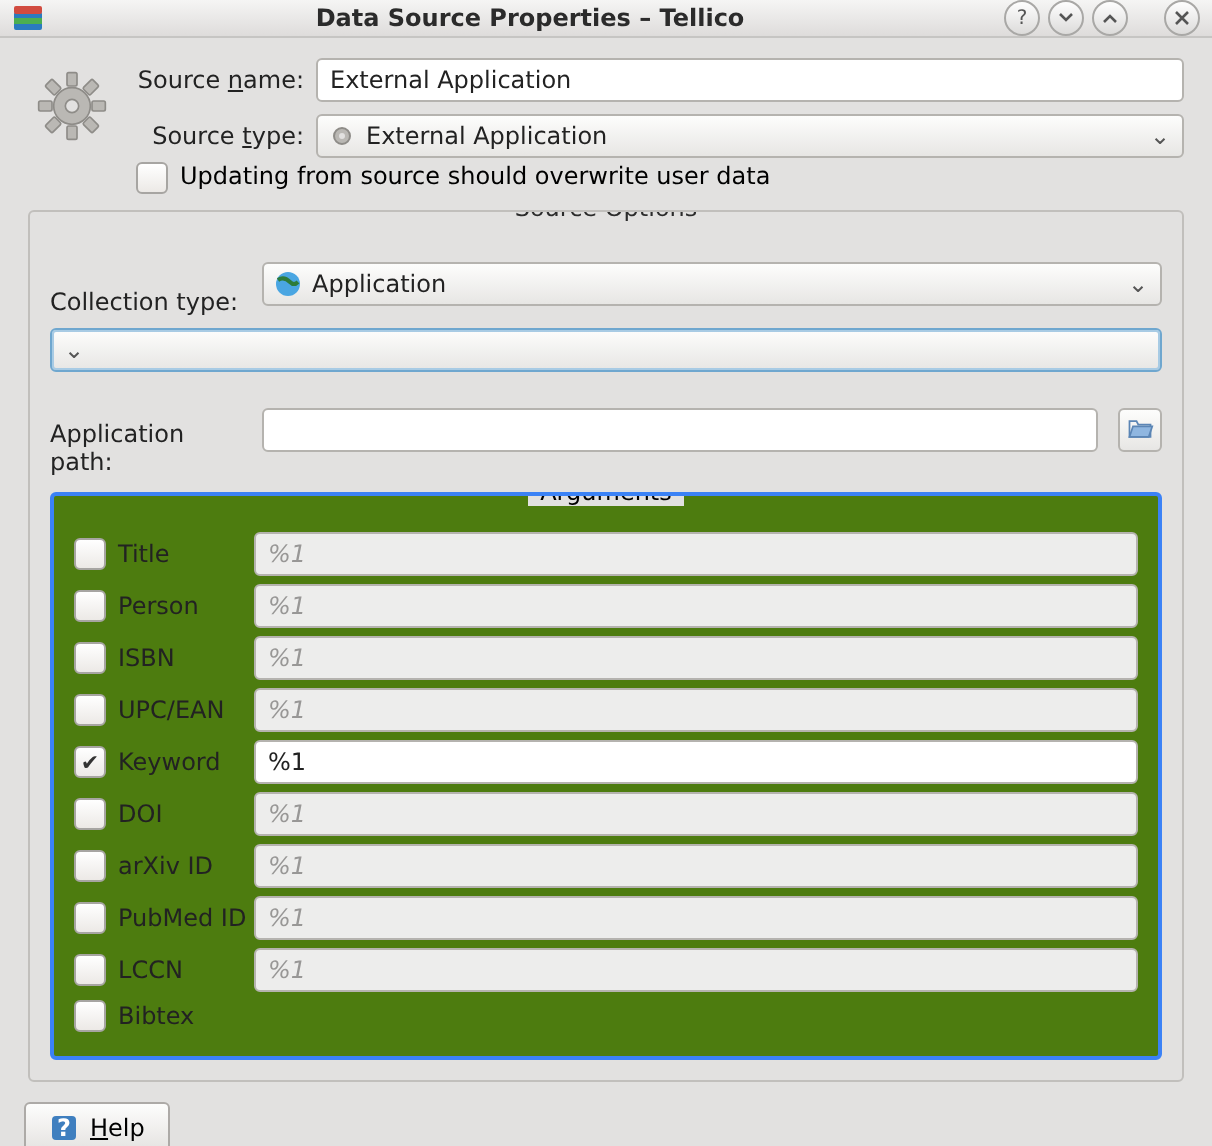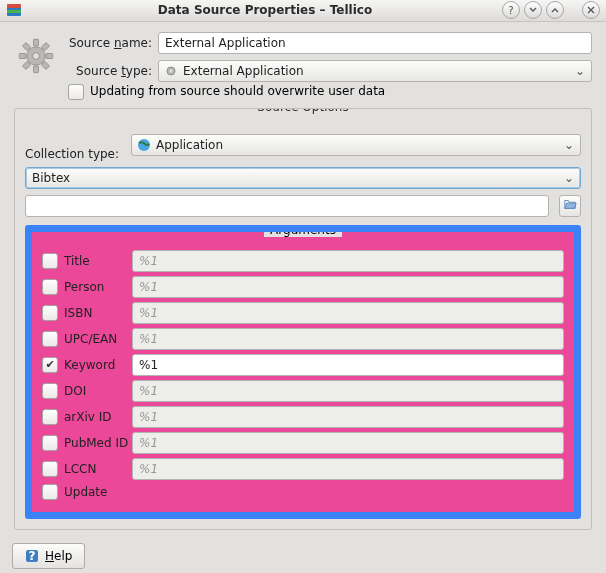--- a/index.html
+++ b/index.html
@@ -28,21 +28,21 @@
 .combo-arrow { width:14px; text-align:center; color:#555; }
 .checkrow { display:flex; align-items:flex-start; gap:6px; margin-top:2px; margin-left:54px; }
 .chk { width:16px; height:16px; border:1px solid #a7a5a2; border-radius:3px; background:linear-gradient(to bottom,#fff,#ece9e6); display:flex; align-items:center; justify-content:center; }
 .chk.checked::after { content:"✔"; font-size:11px; color:#333; line-height:1; }
 .groupbox { border:1px solid #c1bfbc; border-radius:3px; margin-top:8px; padding:10px 10px 10px 10px; background:#e2e1e0; position:relative; }
 .groupbox > .legend { position:absolute; top:-1px; left:0; right:0; text-align:center; font-size:12px; color:#2c2c2c; }
 .groupbox > .legend span { background:#e2e1e0; padding:0 6px; position:relative; top:-8px; }
 .so-row { display:flex; align-items:center; gap:6px; margin-top:6px; }
 .so-lbl { width:100px; text-align:left; color:#222;margin-top:18px; }
 .browse-btn { width:22px; height:22px; background:linear-gradient(to bottom,#fdfdfc,#e7e6e4); border:1px solid #b5b3af; border-radius:3px; margin-left:4px; display:flex; align-items:center; justify-content:center; cursor:pointer; }
-.args-panel { border:7px solid #3b82f6; border-radius:3px; margin-top:8px; background:#ec4899; position:relative; padding:18px 10px 8px 10px; }
+.args-panel { border:2px solid #3b82f6; border-radius:3px; margin-top:8px; background:#4d7c0f; position:relative; padding:18px 10px 8px 10px; }
 .args-panel .legend { position:absolute; top:-1px; left:0; right:0; text-align:center; }
 .args-panel .legend span { background:#e2e1e0; padding:0 6px; position:relative; top:-8px; }
 .argrow { display:flex; align-items:center; gap:6px; margin-bottom:4px; }
 .argrow .chk { flex-shrink:0; }
 .arglbl { width:62px; color:#222; white-space:nowrap; }
 .buttonbar { height:40px; display:flex; align-items:center; padding:0 12px; }
 .buttonbar .spacer { flex:1; }
 .btn { height:26px; padding:0 12px; background:linear-gradient(to bottom,#fdfdfc,#e4e2e0); border:1px solid #adaaa7; border-radius:3px; display:flex; align-items:center; gap:6px; cursor:pointer; }
 .btn .u { text-decoration: underline; }
 .btn-icon { width:14px; height:14px; display:flex; align-items:center; justify-content:center; }
@@ -141,26 +141,26 @@
                 <path d="M3 6 Q6 4 9 7 Q11 9 13 7" stroke="#2d7b3a" fill="none" stroke-width="2"></path>
               </svg>
           </span>
           <span class="combo-text">Application</span>
           <span class="combo-arrow">⌄</span>
         </div>
       </div>
 
       <div class="so-row">
         <div class="combo focus">
-          <span class="combo-text" style="margin-left:2px;">Bibtex</span>
           <span class="combo-arrow">⌄</span>
         </div>
       </div>
 
       <div class="so-row">
+        <div class="so-lbl">Application <span class="u">p</span>ath:</div>
         <input class="textinput" value="" style="">
         <div class="browse-btn">
           <span>
             <svg width="14" height="14" viewBox="0 0 16 16">
                 <path d="M2 4 h4 l1 2 h7 v7 h-12 z" fill="#f4f4f4" stroke="#5b85b5"></path>
                 <path d="M2 13 L4 7 h11 l-2 6 z" fill="#8fb6e0" stroke="#5b85b5"></path>
               </svg>
           </span>
         </div>
       </div>
@@ -208,21 +208,21 @@
               <div class="arglbl">P<span class="u">u</span>bMed ID</div>
               <input class="textinput readonly" readonly="" value="%1" style="">
             </div>
             <div class="argrow">
               <div class="chk"></div>
               <div class="arglbl"><span class="u">L</span>CCN</div>
               <input class="textinput readonly" readonly="" value="%1" style="">
             </div>
             <div class="argrow">
               <div class="chk"></div>
-              <div class="arglbl">Update</div>
+              <div class="arglbl">Bibtex</div>
             </div>
           </div>
       </div>
     </div>
 
   </div>
 
   <div class="buttonbar">
     <div class="btn">
       <span class="btn-icon">

